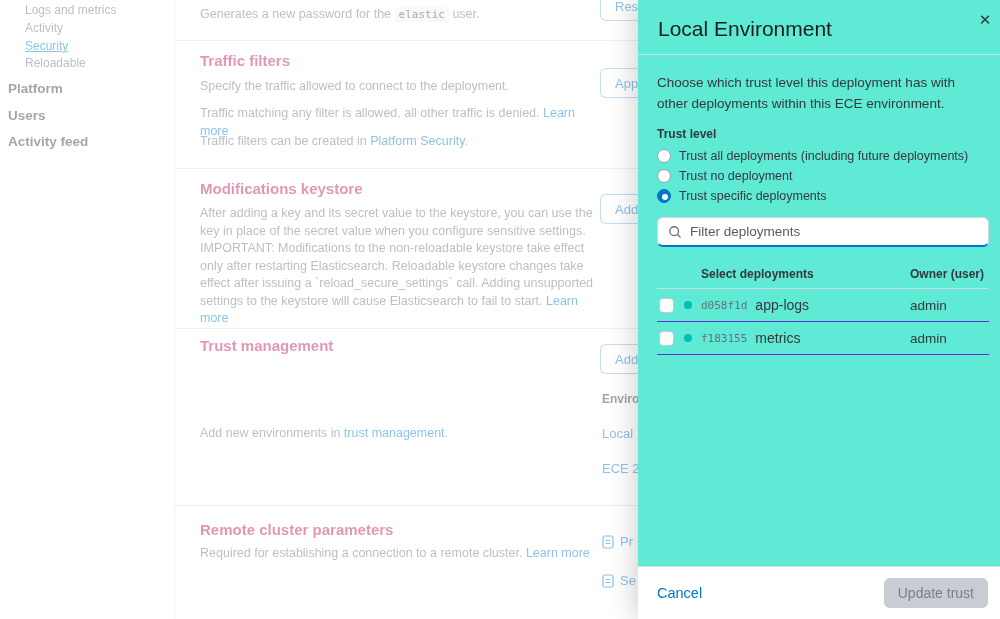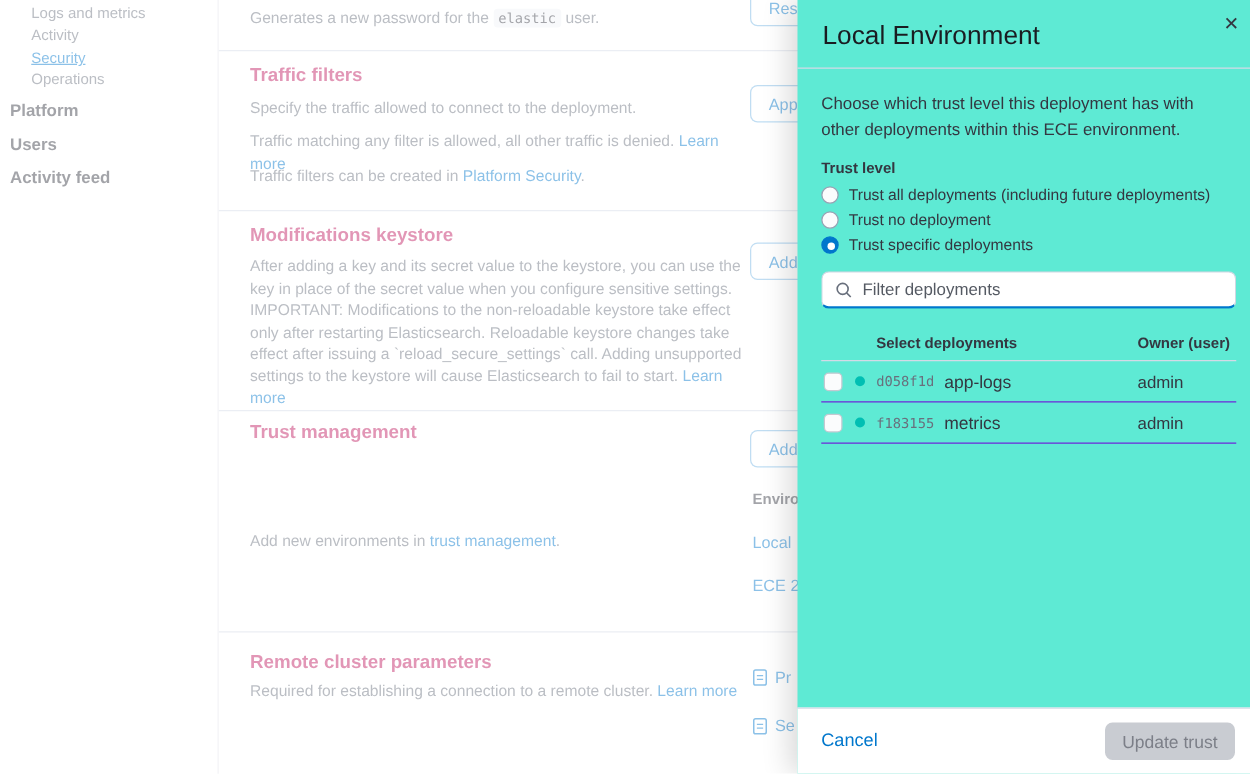--- a/index.html
+++ b/index.html
@@ -69,21 +69,21 @@
 <body>
 
 <div class="page">
 
   <div class="bg">
 
     <div class="sidebar">
       <span class="side-item" style="top:3px">Logs and metrics</span>
       <span class="side-item" style="top:21px">Activity</span>
       <span class="side-item active" style="top:39px">Security</span>
-      <span class="side-item" style="top:56px">Operations</span>
+      <span class="side-item" style="top:56px">Reloadable</span>
       <span class="side-group" style="top:81px">Platform</span>
       <span class="side-group" style="top:108px">Users</span>
       <span class="side-group" style="top:134px">Activity feed</span>
     </div>
 
     <div class="p-abs" style="top:6px">
       <span>Generates a new password for the</span>
       <span class="code">elastic</span>
       <span>user.</span>
     </div>

